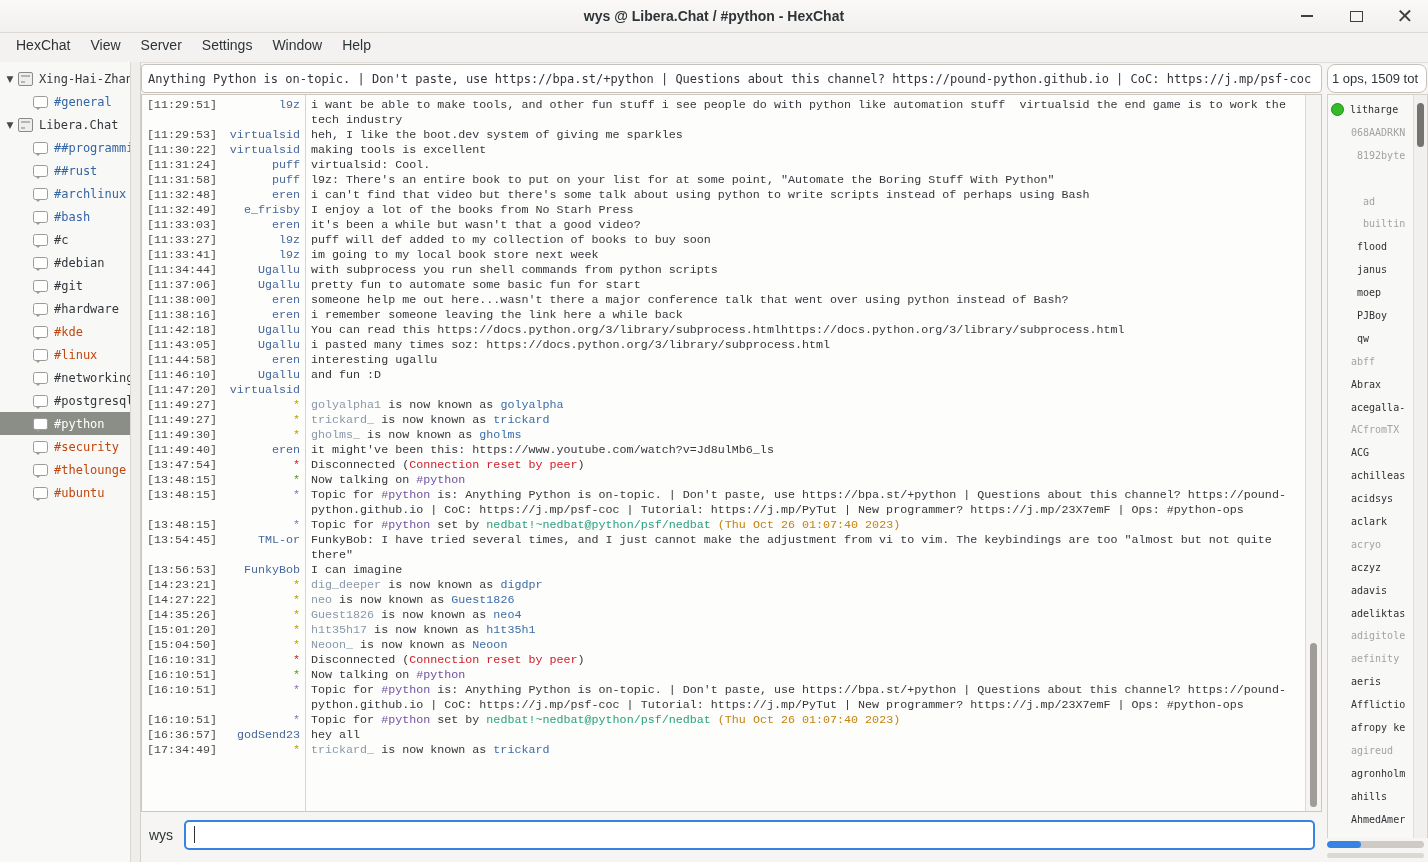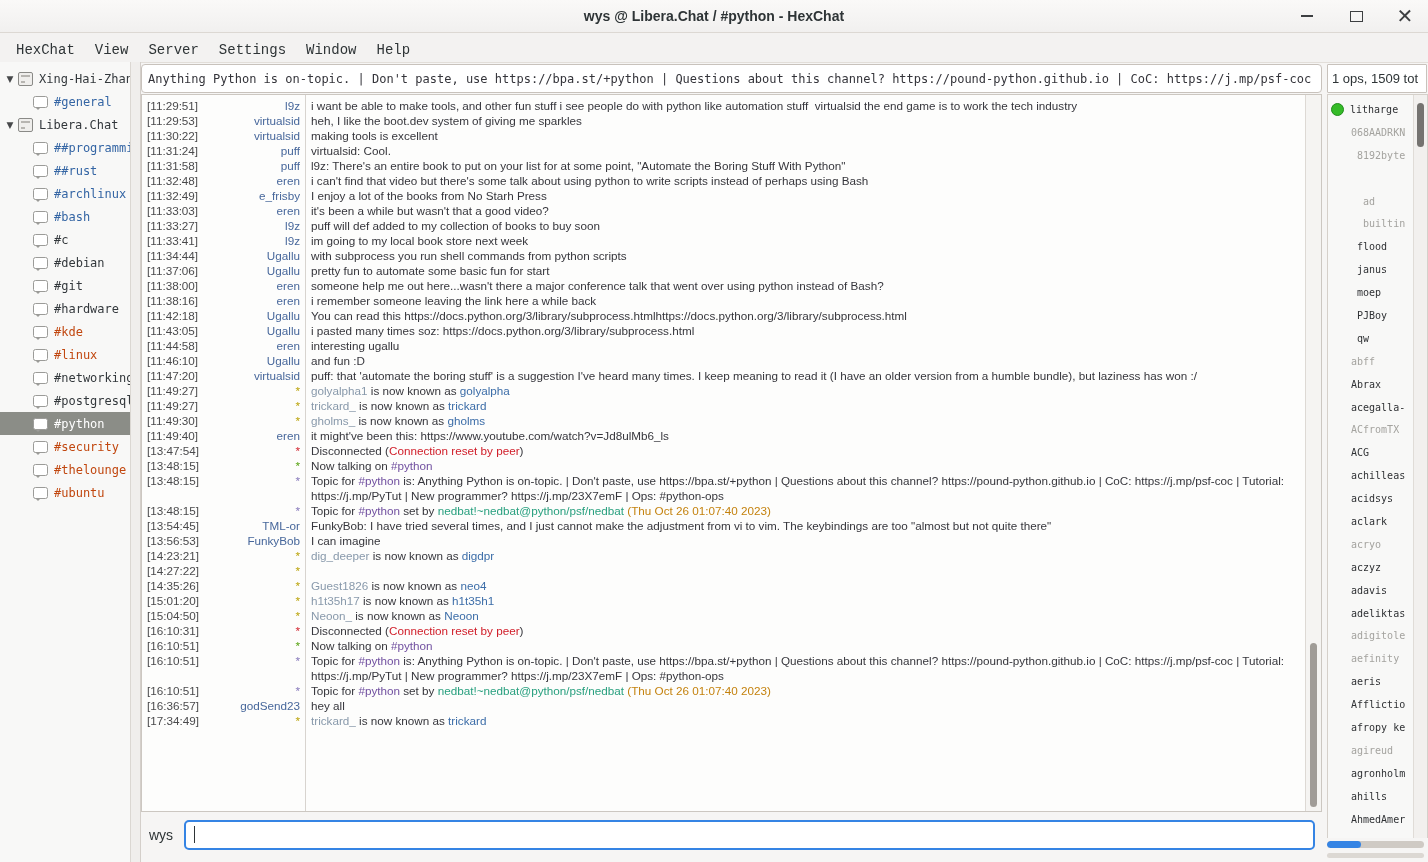--- a/index.html
+++ b/index.html
@@ -12,21 +12,21 @@
     border-bottom:1px solid #dcd8d3;display:flex;align-items:center;justify-content:center;position:relative;}
   .title{font-size:14px;font-weight:bold;color:#2e3436;}
   .win-controls{position:absolute;right:14px;top:0;height:100%;display:flex;align-items:center;gap:31px;}
   .ctl{width:18px;height:18px;display:flex;align-items:center;justify-content:center;}
   .glyph-min{width:12px;height:2px;background:#3d3f41;display:block;}
   .glyph-max{width:11px;height:9px;border:1.5px solid #3d3f41;display:block;}
   .glyph-close{font-size:20px;line-height:16px;color:#3d3f41;font-family:"DejaVu Sans",sans-serif;}
 
   
   .menubar{height:29px;background:#f3f2f1;border-bottom:1px solid #e2ded9;
-    display:flex;align-items:flex-end;padding-left:6px;font-family:Liberation Mono, monospace;}
+    display:flex;align-items:flex-start;padding-left:6px;}
   .menu-item{padding:4px 10px;font-size:14px;color:#2e3436;}
 
   
   .content{position:absolute;top:62px;left:0;right:0;bottom:0;display:flex;}
   .sidebar{width:130px;background:#f8f8f7;overflow:hidden;padding-top:5px;box-sizing:border-box;}
   .pane-divider{width:9px;background:#f0eeec;border-left:1px solid #dbd7d2;border-right:1px solid #d4cfca;}
 
   
   .tree-row{height:23px;display:flex;align-items:center;white-space:nowrap;overflow:hidden;
     font-family:"DejaVu Sans Mono",monospace;font-size:12px;}
@@ -50,21 +50,21 @@
 
   
   .center{flex:1;display:flex;flex-direction:column;min-width:0;box-sizing:border-box;}
   .topic-row{height:32px;padding:2px 0 1px 0;box-sizing:border-box;}
   .topic-entry{height:27px;background:#ffffff;border:1px solid #c8c2bc;border-radius:4px;
     display:flex;align-items:center;overflow:hidden;padding:0 22px 0 6px;}
   .topic-text{margin-left:auto;white-space:pre;font-family:"DejaVu Sans Mono",monospace;
     font-size:12px;color:#34343a;}
 
   .chat-frame{flex:1;min-height:0;background:#fdfdfc;border:1px solid #ccc7c1;display:flex;position:relative;}
-  .chat-log{flex:1;overflow:hidden;padding-top:3px;font-family:Liberation Sans, sans-serif;
+  .chat-log{flex:1;overflow:hidden;padding-top:3px;font-family:Liberation Mono, monospace;
     font-size:11.7px;line-height:15px;color:#36363c;position:relative;}
   .nick-sepline{position:absolute;left:163px;top:0;bottom:0;width:1px;background:#d8d4cf;}
   .chat-row{display:flex;align-items:flex-start;}
   .c-time{width:78px;flex:none;padding-left:5px;color:#4a4a4c;white-space:pre;}
   .c-nick{width:75px;flex:none;text-align:right;color:#47679b;white-space:pre;overflow:hidden;}
   .c-text{flex:1;min-width:0;padding-left:11px;padding-right:6px;white-space:pre-wrap;}
   .p-t{color:#36363c;}
   .p-red{color:#d01c28;}
   .p-chan{color:#7150a0;}
   .p-host{color:#29a07f;}
@@ -82,21 +82,21 @@
 
   .input-row{height:50px;display:flex;align-items:center;padding:8px 7px 12px 8px;box-sizing:border-box;justify-content:space-between;}
   .nick-label{font-size:14px;color:#2e3436;margin-right:11px;}
   .input-entry{flex:1;height:30px;background:#fff;border:2px solid #3584e4;border-radius:5px;
     position:relative;box-sizing:border-box;}
   .caret{position:absolute;left:8px;top:4px;width:1px;height:17px;background:#2e3436;}
 
   
   .right{width:106px;display:flex;flex-direction:column;box-sizing:border-box;}
   .right-header{margin:2px 1px 1px 5px;height:27px;background:#fff;border:1px solid #c8c2bc;
-    border-radius:1px;display:flex;align-items:center;padding:0 4px;font-size:13px;color:#2e3436;
+    border-radius:8px;display:flex;align-items:center;padding:0 4px;font-size:13px;color:#2e3436;
     white-space:nowrap;overflow:hidden;flex:none;}
   .userlist-wrap{flex:1;min-height:0;display:flex;margin-left:5px;background:#f8f8f7;
     border:1px solid #d5d0ca;border-bottom:none;}
   .userlist{flex:1;min-width:0;overflow:hidden;padding-top:3px;}
   .user-row{height:22.9px;display:flex;align-items:center;padding-left:3px;white-space:nowrap;overflow:hidden;
     font-family:"DejaVu Sans Mono",monospace;font-size:10px;color:#2f3134;}
   .user-row .nm{overflow:hidden;}
   .user-row.away .nm{color:#a4a39f;}
   .op-dot{width:13px;height:13px;border-radius:50%;background:#35bb28;border:1px solid #1f8c1a;
     margin-right:6px;flex:none;box-sizing:border-box;}
@@ -352,21 +352,20 @@
               <span class="c-text"><span class="p-t">interesting ugallu</span></span>
             </div>
             <div class="chat-row">
               <span class="c-time">[11:46:10]</span>
               <span class="c-nick">Ugallu</span>
               <span class="c-text"><span class="p-t">and fun :D</span></span>
             </div>
             <div class="chat-row">
               <span class="c-time">[11:47:20]</span>
               <span class="c-nick">virtualsid</span>
-              <span class="c-text"><span class="p-t">puff: that 'automate the boring stuff' is a suggestion I've heard many times. I keep meaning to read it (I have an older version from a humble bundle), but laziness has won :/</span></span>
             </div>
             <div class="chat-row">
               <span class="c-time">[11:49:27]</span>
               <span class="c-nick star-rename">*</span>
               <span class="c-text"><span class="p-old">golyalpha1</span><span class="p-t"> is now known as </span><span class="p-new">golyalpha</span></span>
             </div>
             <div class="chat-row">
               <span class="c-time">[11:49:27]</span>
               <span class="c-nick star-rename">*</span>
               <span class="c-text"><span class="p-old">trickard_</span><span class="p-t"> is now known as </span><span class="p-new">trickard</span></span>
@@ -412,20 +411,21 @@
               <span class="c-text"><span class="p-t">I can imagine</span></span>
             </div>
             <div class="chat-row">
               <span class="c-time">[14:23:21]</span>
               <span class="c-nick star-rename">*</span>
               <span class="c-text"><span class="p-old">dig_deeper</span><span class="p-t"> is now known as </span><span class="p-new">digdpr</span></span>
             </div>
             <div class="chat-row">
               <span class="c-time">[14:27:22]</span>
               <span class="c-nick star-rename">*</span>
+              <span class="c-text"><span class="p-old">neo</span><span class="p-t"> is now known as </span><span class="p-new">Guest1826</span></span>
             </div>
             <div class="chat-row">
               <span class="c-time">[14:35:26]</span>
               <span class="c-nick star-rename">*</span>
               <span class="c-text"><span class="p-old">Guest1826</span><span class="p-t"> is now known as </span><span class="p-new">neo4</span></span>
             </div>
             <div class="chat-row">
               <span class="c-time">[15:01:20]</span>
               <span class="c-nick star-rename">*</span>
               <span class="c-text"><span class="p-old">h1t35h17</span><span class="p-t"> is now known as </span><span class="p-new">h1t35h1</span></span>

